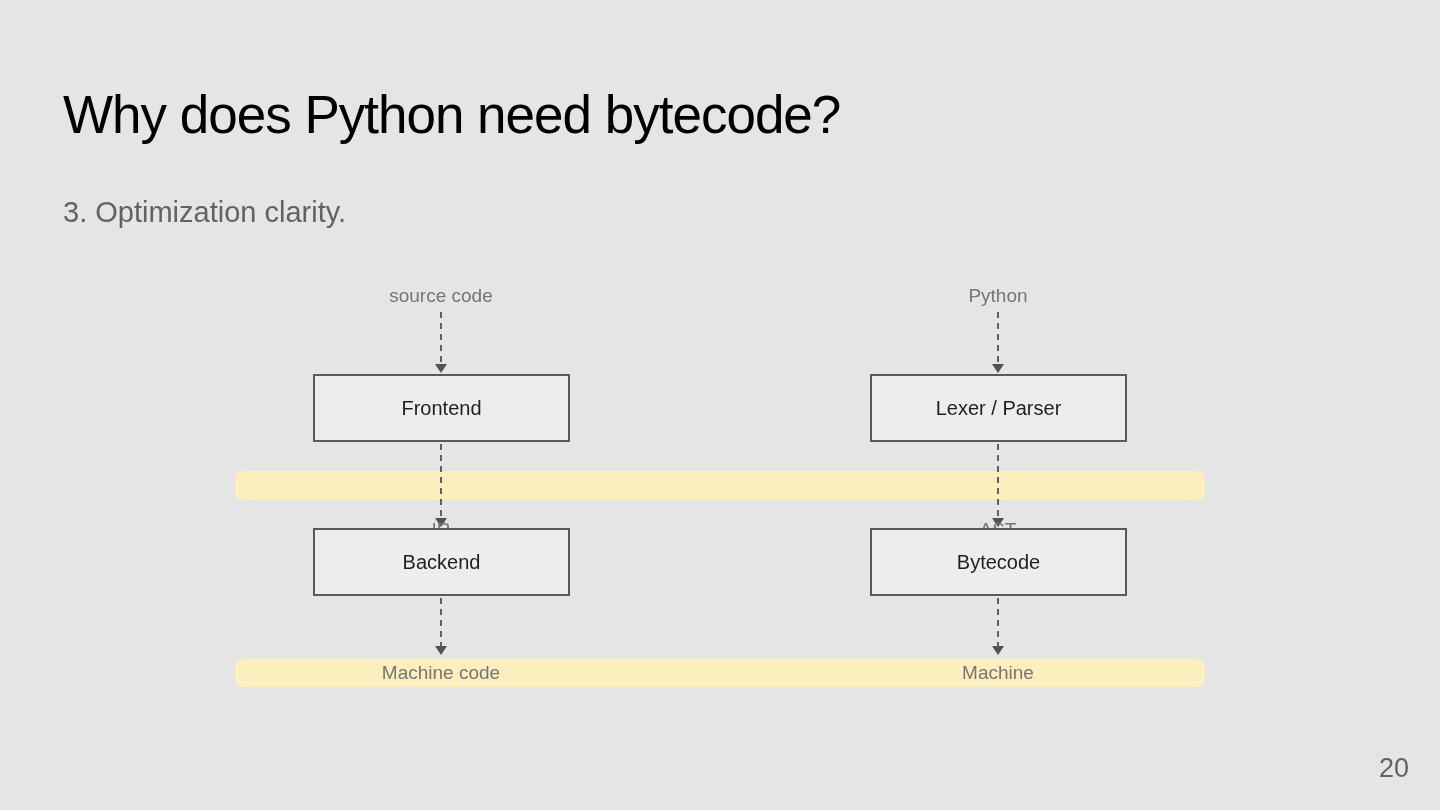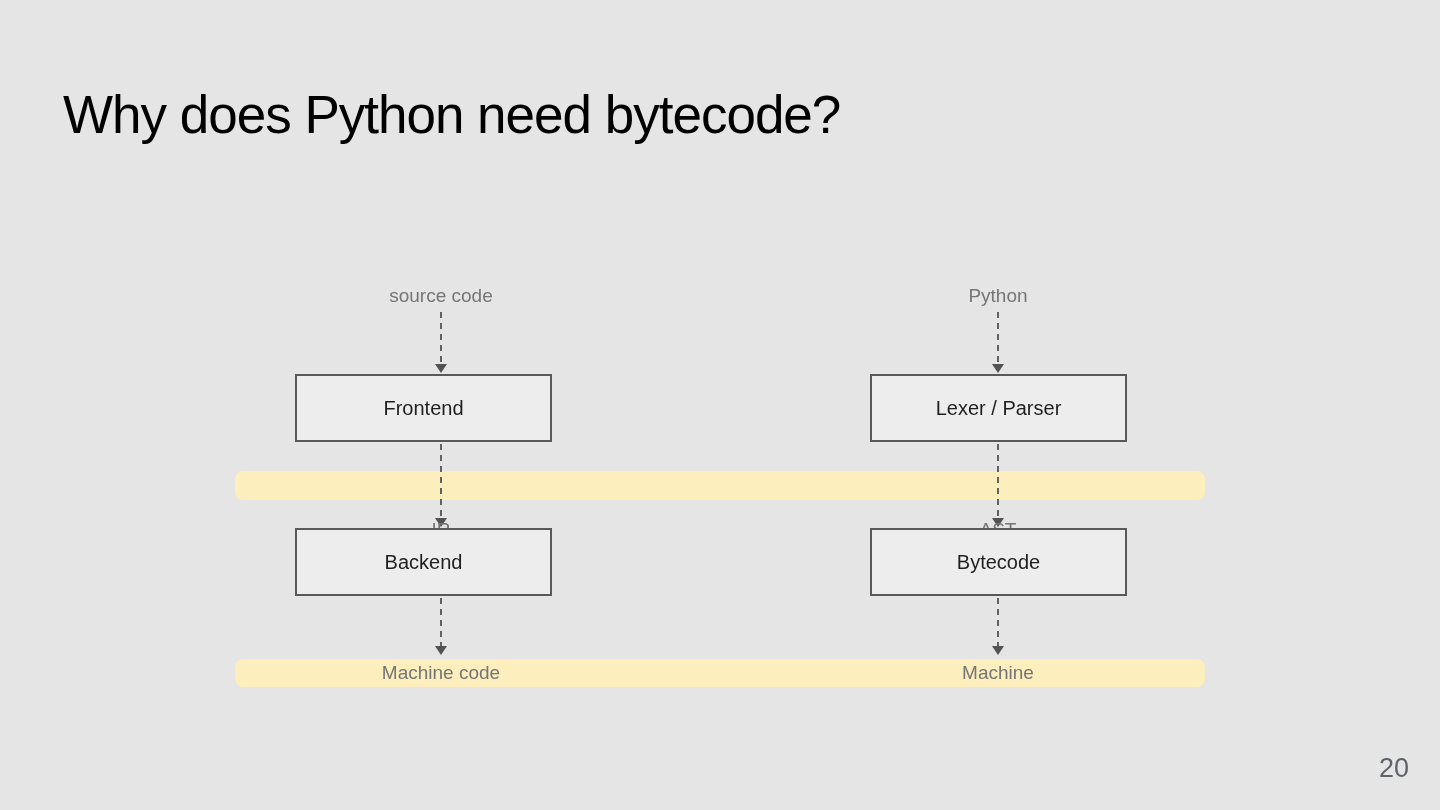--- a/index.html
+++ b/index.html
@@ -53,37 +53,38 @@
   .top-label{top:285px;}
   .mid-label{top:471px;line-height:29px;margin-top:44px;}
   .out-label{top:659px;line-height:28px;}
   
   .c0 .io-label{left:311px;text-align:center;}
   .c1 .io-label{left:868px;}
   .c0 .dash-line{left:440px;}
   .c1 .dash-line{left:997px;}
   .c0 .arrowhead{left:435px;}
   .c1 .arrowhead{left:992px;}
-  .c0 .stage-box{left:295px;}
+  .c0 .stage-box{left:313px;}
   .c1 .stage-box{left:870px;}
   .seg1{top:312px;height:52px;}
   .ah1{top:364px;}
   .box1{top:374px;}
   .seg2{top:444px;height:74px;}
   .ah2{top:518px;}
   .box2{top:528px;}
   .seg3{top:598px;height:48px;}
   .ah3{top:646px;}
 </style>
 </head>
 <body>
 
 <div class="slide">
 
   <div class="title">Why does Python need bytecode?</div>
+  <div class="subtitle">3. Optimization clarity.</div>
 
   <div class="band band-mid"></div>
   <div class="band band-out"></div>
 
   <div class="c0">
     <div class="io-label top-label">source code</div>
     <div class="dash-line seg1"></div>
     <div class="arrowhead ah1"></div>
     <div class="stage-box box1">Frontend</div>
     <div class="dash-line seg2"></div>

